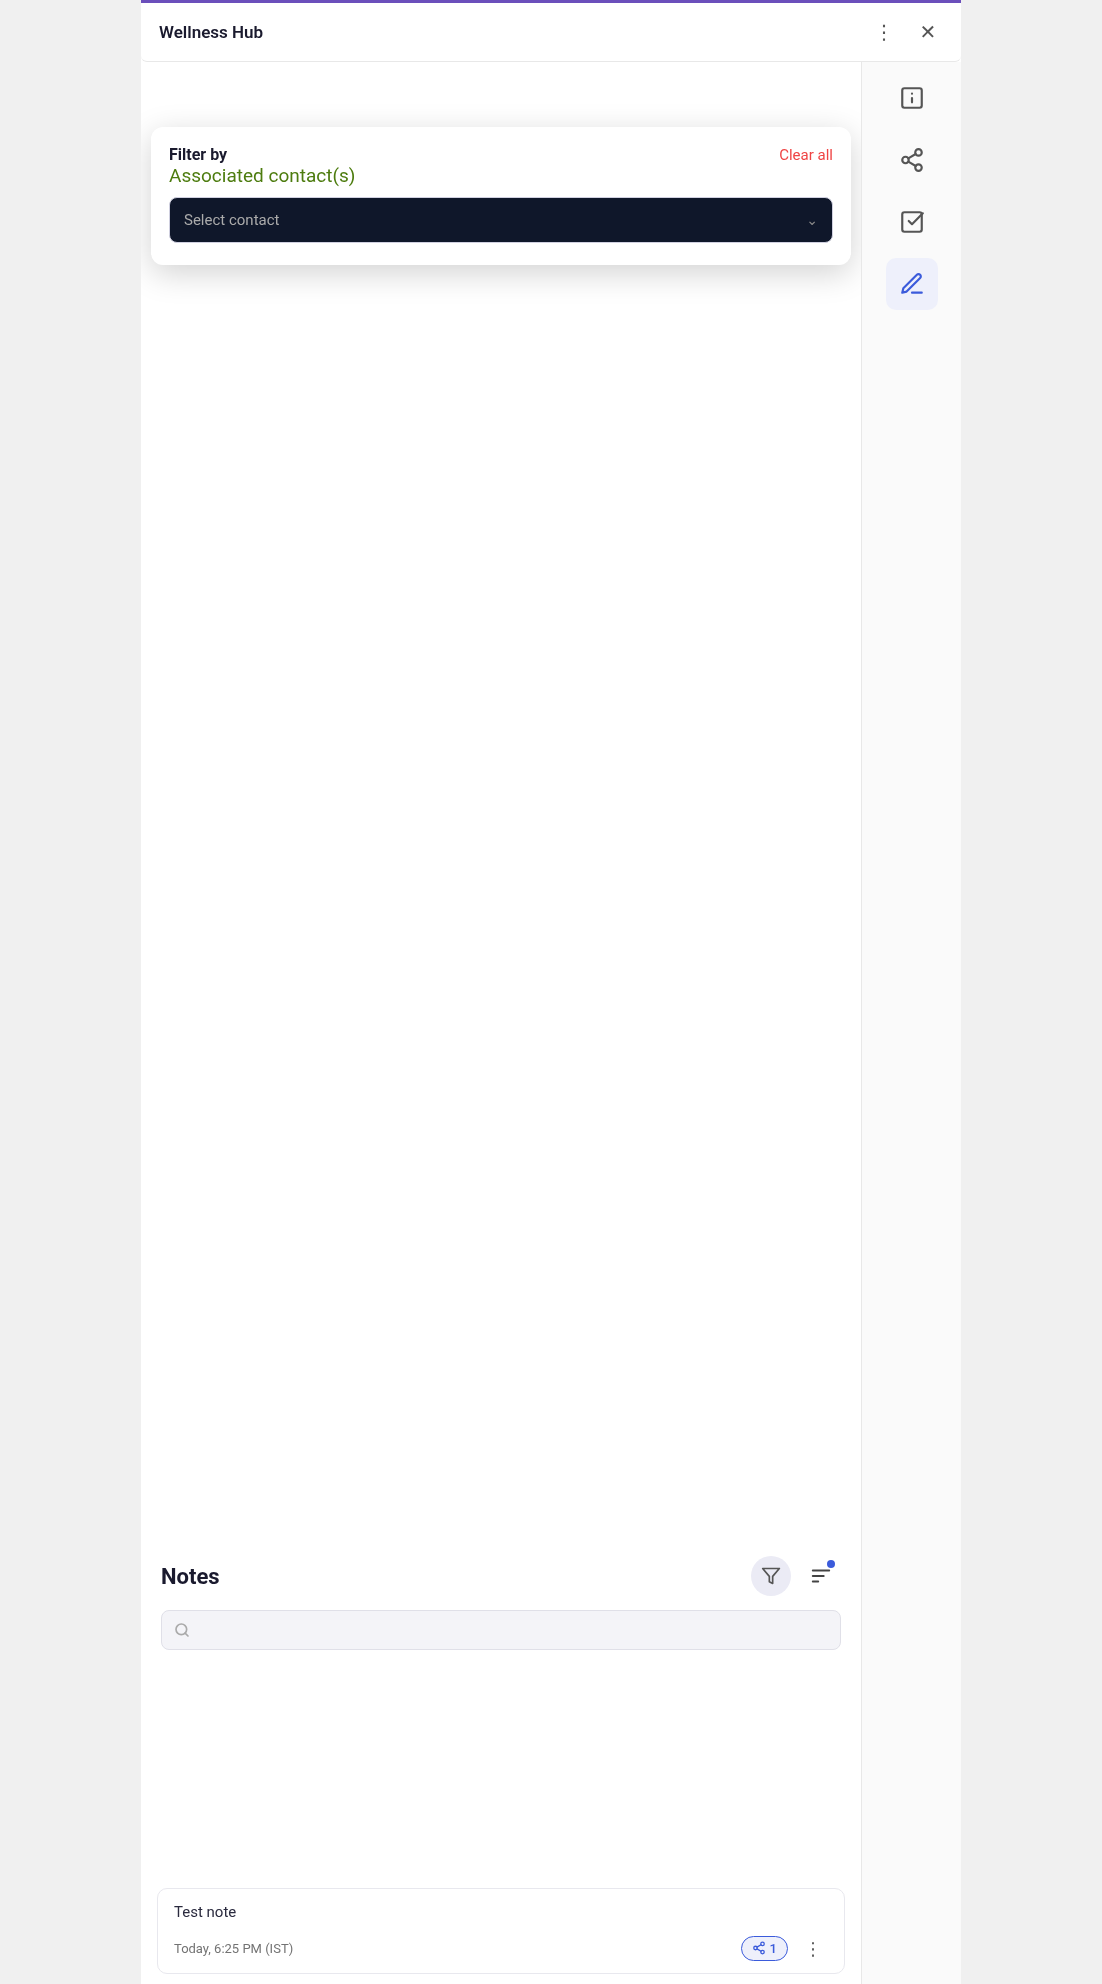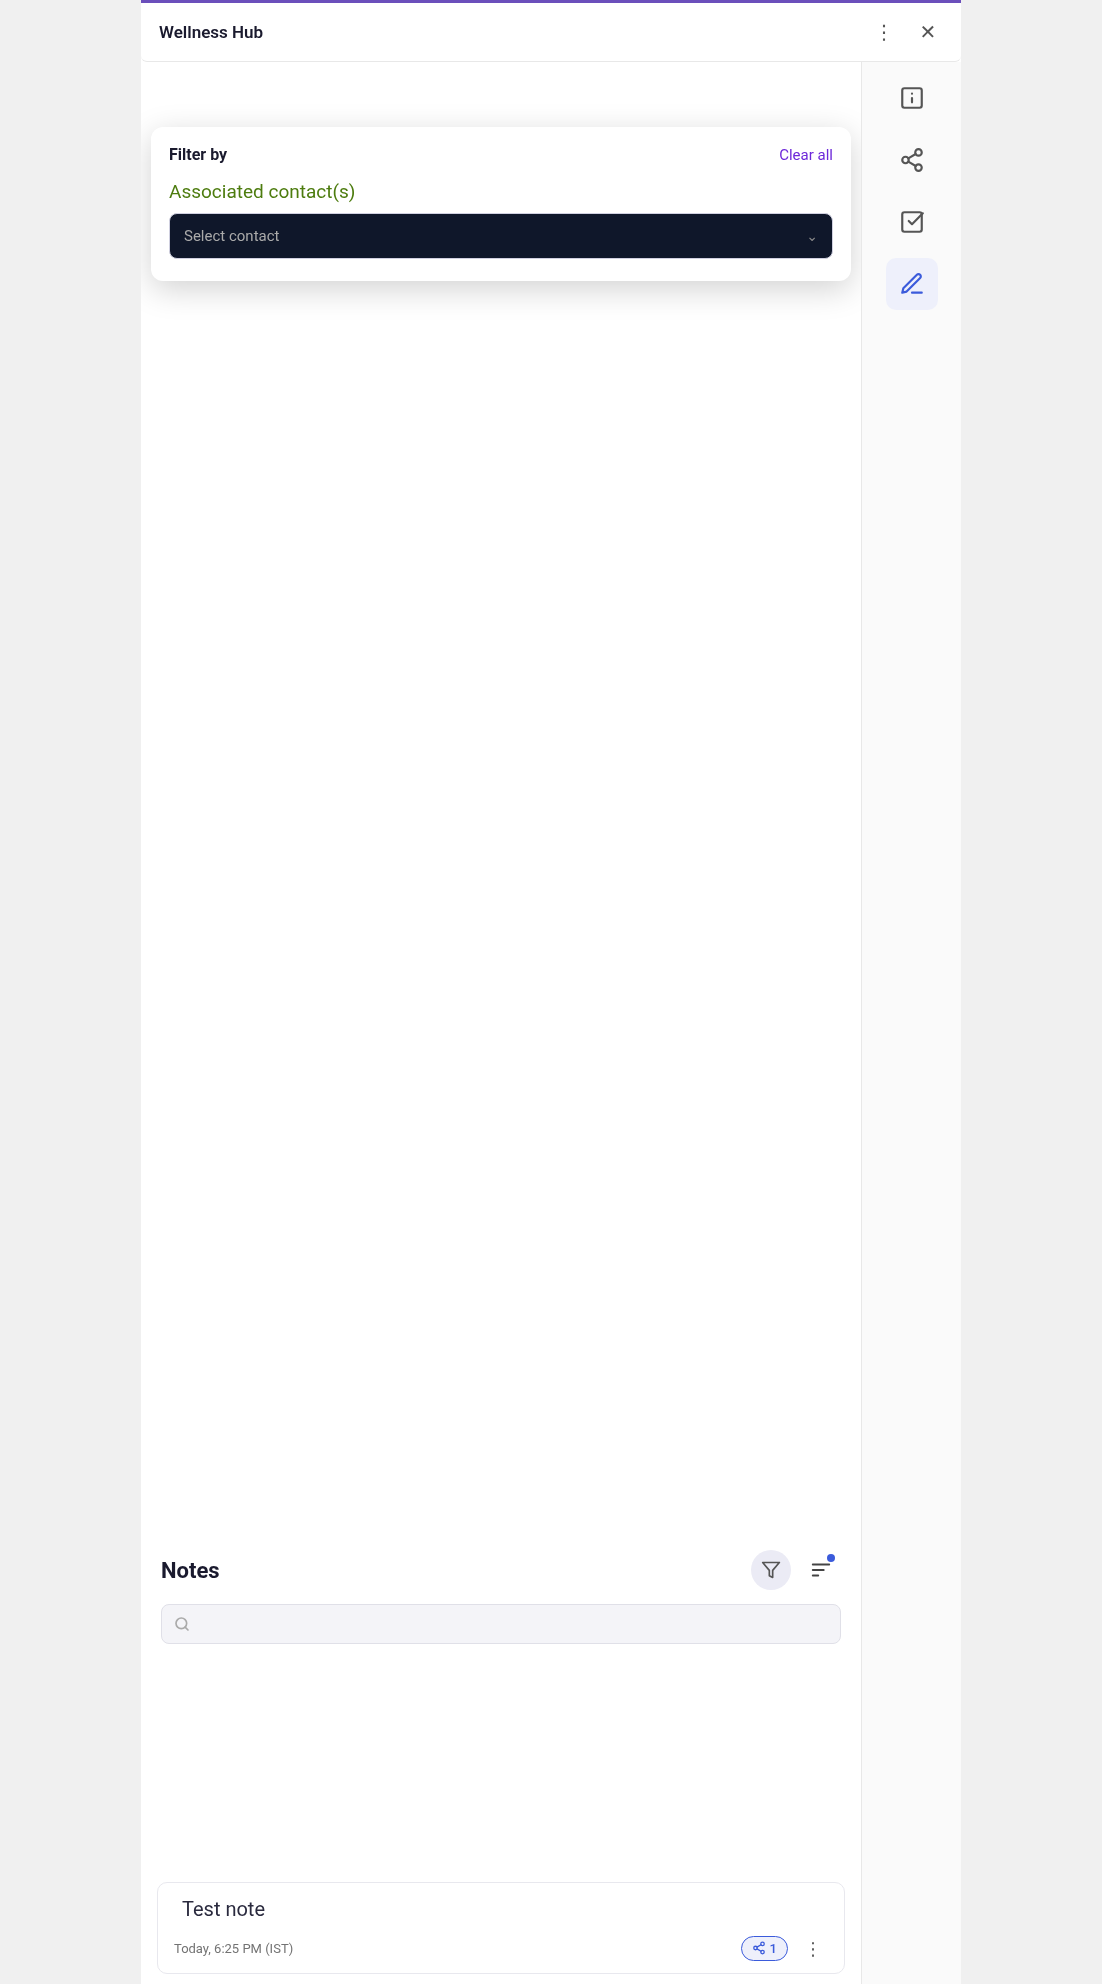--- a/index.html
+++ b/index.html
@@ -170,35 +170,34 @@
       border-radius: 12px;
       box-shadow: 0 8px 32px rgba(0,0,0,0.18);
       z-index: 100;
       padding: 18px 18px 22px 18px;
     }
 
     .filter-panel-header {
       display: flex;
       justify-content: space-between;
       align-items: center;
-      margin-bottom: 16px;
     }
 
     .filter-by-label {
       font-size: 16px;
       font-weight: 700;
       color: #1a1a2e;
     }
 
     .clear-all-btn {
       background: none;
       border: none;
       cursor: pointer;
       font-size: 15px;
-      color: #6d28d9;
+      color: #ef4444;
       font-weight: 400;
     }
 
     .filter-section-label {
       font-size: 19px;
       color: #4d7c0f;
       margin-bottom: 10px;
     }
 
     .select-contact-dropdown {
@@ -231,24 +230,23 @@
 
     .note-card {
       background: #fff;
       border: 1px solid #e8e8ee;
       border-radius: 10px;
       padding: 14px 16px 10px 16px;
       margin-bottom: 10px;
     }
 
     .note-title {
-      font-size: 20px;
+      font-size: 15px;
       color: #2a2a3e;
       margin-bottom: 12px;
-      margin-left: 8px;
     }
 
     .note-footer {
       display: flex;
       align-items: center;
       justify-content: space-between;
     }
 
     .note-timestamp {
       font-size: 13px;

